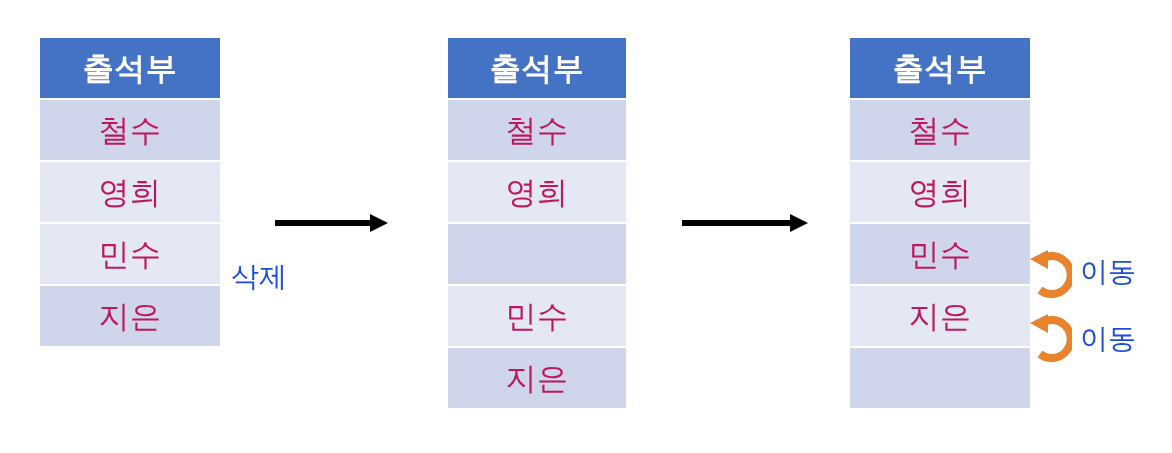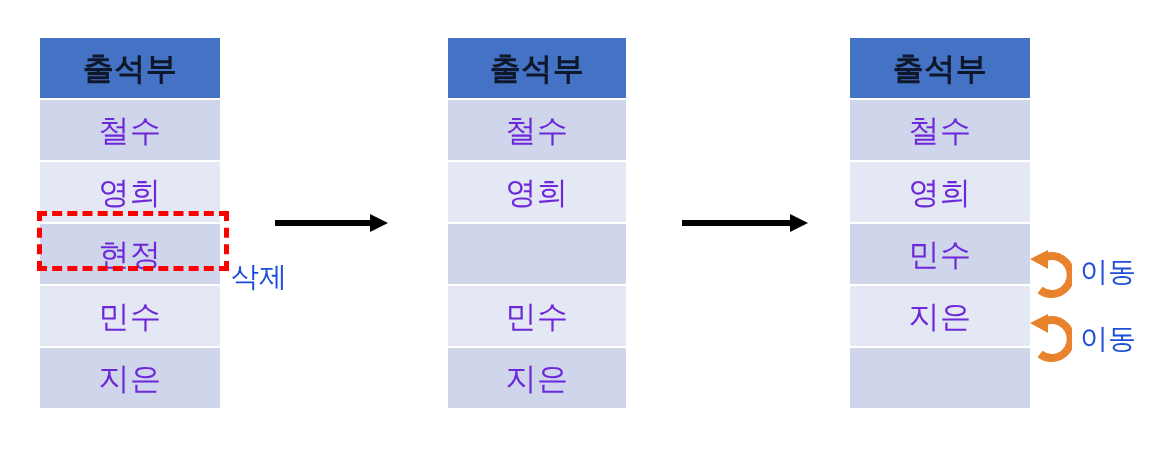--- a/index.html
+++ b/index.html
@@ -34,27 +34,27 @@
   .table.t2 { left: 448px; top: 38px; width: 178px; }
   .table.t3 { left: 850px; top: 38px; width: 180px; }
 
   .cell {
     height: 60px;
     display: flex;
     align-items: center;
     justify-content: center;
     font-size: 31px;
     line-height: 1;
-    color: #6d28d9;
+    color: #be185d;
     letter-spacing: 0.5px;
     white-space: nowrap;
   }
   .cell.header {
     background: #4472C4;
-    color: #0f172a;
+    color: #ffffff;
     font-weight: bold;
   }
   .cell.odd  { background: #CFD5EA; }
   .cell.even { background: #E4E8F4; text-align: right; }
 
   
   .cell.marked {
     position: relative;
   }
   .dashed-box {
@@ -121,24 +121,20 @@
 </style>
 </head>
 <body>
 
 <div class="stage">
 
   <div class="table t1">
     <div class="cell header">출석부</div>
     <div class="cell odd">철수</div>
     <div class="cell even">영희</div>
-    <div class="cell odd marked">
-      <span>현정</span>
-      <span class="dashed-box"></span>
-    </div>
     <div class="cell even">민수</div>
     <div class="cell odd">지은</div>
   </div>
 
   <div class="label delete-label">삭제</div>
 
   <div class="arrow-straight a1">
     <span class="shaft"></span>
     <span class="head"></span>
   </div>

